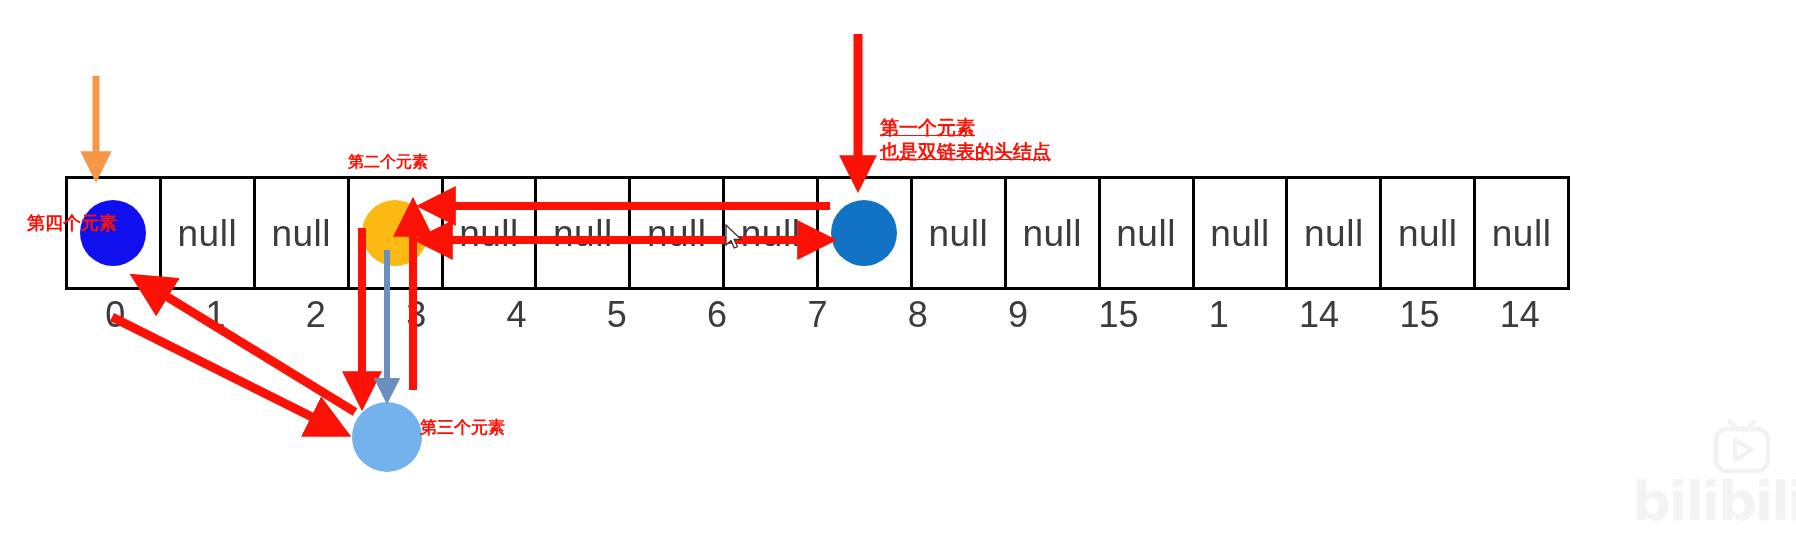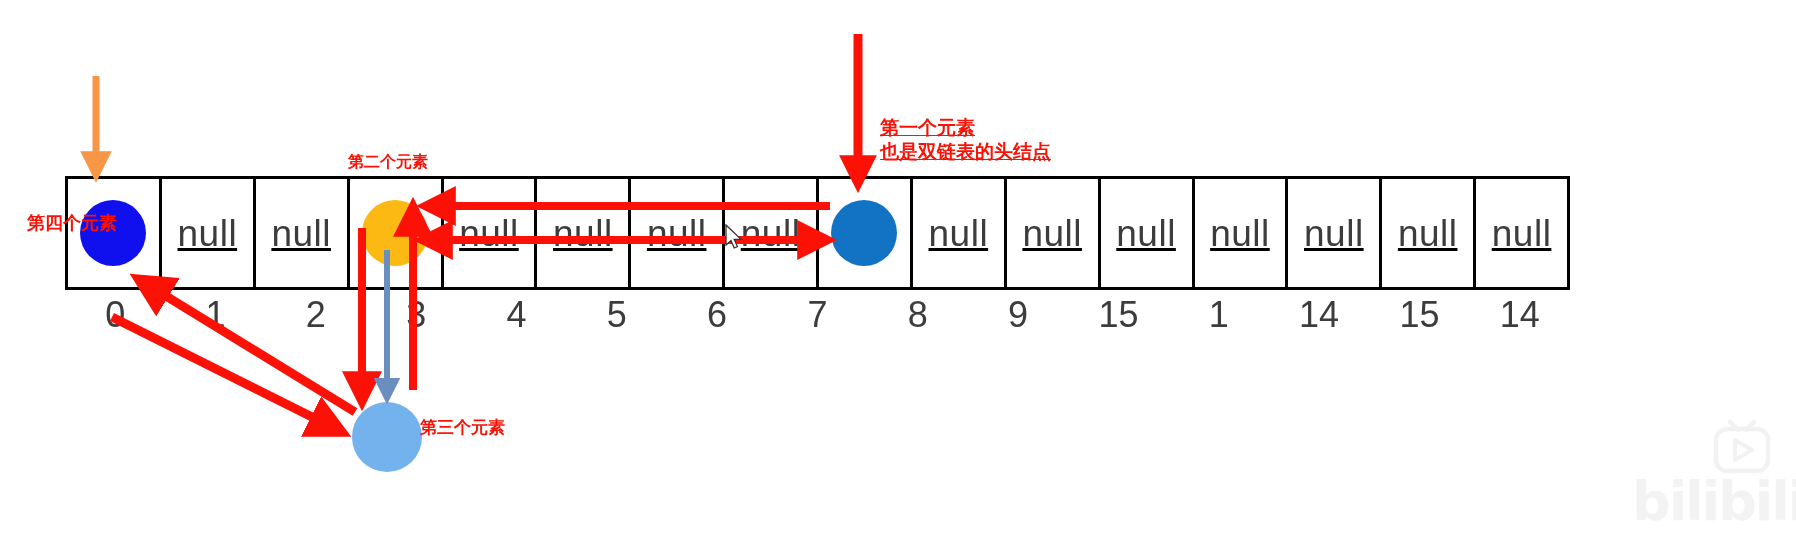--- a/index.html
+++ b/index.html
@@ -17,21 +17,20 @@
     position:absolute;
     left:65px; top:176px;
     width:1505px; height:114px;
   }
   .array-row{
     display:flex;
     width:100%; height:100%;
     border:3px solid #000000;
     box-sizing:border-box;
     background:#ffffff;
-    text-decoration:underline;
   }
   .cell{
     flex:1 1 0;
     border-right:3px solid #000000;
     box-sizing:border-box;
     display:flex;
     align-items:center;
     justify-content:center;
     position:relative;
     background:#ffffff;

